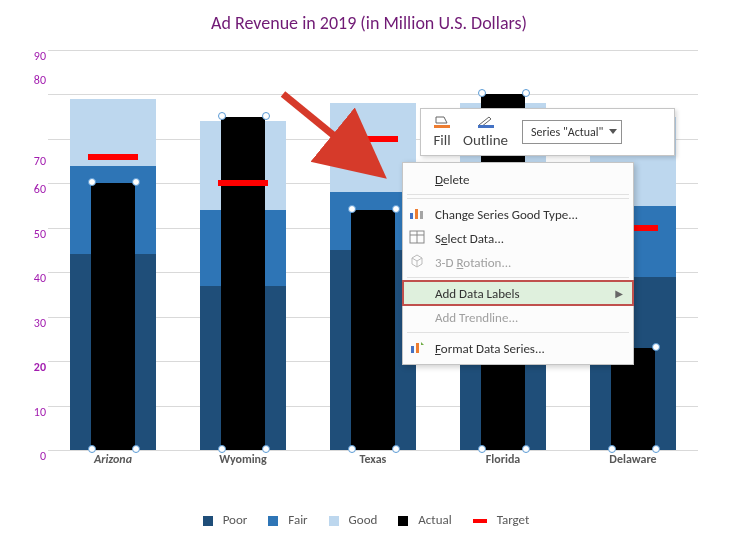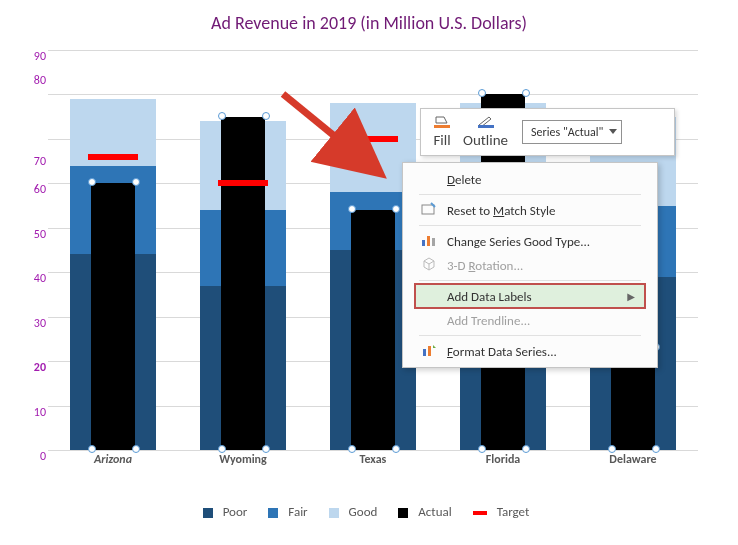--- a/index.html
+++ b/index.html
@@ -14,31 +14,31 @@
 .xlabel{position:absolute;font-size:12px;font-weight:700;color:#595959;text-align:center;transform:translateX(-50%)}
 .bars{position:absolute;left:0;top:0;width:650px;height:400px}
 .col{position:absolute;bottom:0;width:86px}
 .seg{position:absolute;left:0;width:86px}
 .poor{background:#1f4e79}
 .fair{background:#2e75b6}
 .good{background:#bdd7ee}
 .actual{position:absolute;left:21px;width:44px;background:#000;bottom:0;border:1px solid #000}
 .handle{position:absolute;width:8px;height:8px;background:#fff;border:1px solid #5b9bd5;border-radius:50%}
 .target{position:absolute;left:18px;width:50px;height:6px;background:#ff0000}
-.legend{position:absolute;left:0;bottom:26px;width:738px;text-align:center;font-size:13px;color:#595959}
+.legend{position:absolute;left:0;bottom:18px;width:738px;text-align:center;font-size:13px;color:#595959}
 .legend span{margin:0 6px}
 .sw{display:inline-block;width:10px;height:10px;vertical-align:middle;margin-right:4px}
 .sw.t{width:14px;height:4px}
 .arrow{position:absolute;left:258px;top:88px;width:140px;height:100px;pointer-events:none}
 .mini{position:absolute;left:420px;top:108px;width:255px;height:48px;background:#fff;border:1px solid #c5c5c5;box-shadow:2px 2px 4px rgba(0,0,0,.15);display:flex;align-items:center;padding:4px 6px}
 .mini-btn{display:flex;flex-direction:column;align-items:center;padding:2px 6px;font-size:15px;color:#444;cursor:pointer}
 .mini-ico{width:18px;height:14px;margin-bottom:2px;position:relative}
 .mini-sel{border:1px solid #919191;background:#fff;padding:4px 18px 4px 8px;font-size:12px;color:#333;margin-left:8px;position:relative;cursor:pointer}
 .mini-sel::after{content:"";position:absolute;right:4px;top:8px;border-left:4px solid transparent;border-right:4px solid transparent;border-top:5px solid #555}
-.ctx{position:absolute;left:402px;top:162px;width:256px;background:#fcfcfc;border:1px solid #c5c5c5;box-shadow:2px 2px 6px rgba(0,0,0,.2);padding:4px 12px;font-size:13px;color:#333}
+.ctx{position:absolute;left:402px;top:162px;width:232px;background:#fcfcfc;border:1px solid #c5c5c5;box-shadow:2px 2px 6px rgba(0,0,0,.2);padding:4px 0;font-size:13px;color:#333}
 .ctx-item{display:flex;align-items:center;padding:4px 10px 4px 6px;cursor:pointer}
 .ctx-item.disabled{color:#a0a0a0;cursor:default}
 .ctx-item.hl{background:#dff0dd;outline:2px solid #c0504d;outline-offset:-1px}
 .ctx-ico{width:18px;height:16px;margin-right:8px;flex-shrink:0;position:relative}
 .ctx-label u{text-decoration:underline}
 .ctx-arrow{margin-left:auto;font-size:10px;color:#666}
 .ctx-sep{height:1px;background:#e1e1e1;margin:3px 4px}
 </style>
 </head>
 <body>
@@ -175,35 +175,36 @@
     <span>Series "Actual"</span>
   </div>
 </div>
 
 <div class="ctx" id="ctx">
     <div class="ctx-item">
       <div class="ctx-ico"></div>
       <span class="ctx-label"><u>D</u>elete</span>
     </div>
     <div class="ctx-sep"></div>
-    <div class="ctx-item">
-      <div class="ctx-ico"><svg width="16" height="14">
-          <rect x="1" y="3" width="12" height="9" fill="none" stroke="#888"></rect>
-          <path d="M10 1 L14 5" stroke="#5b9bd5" stroke-width="2"></path>
-        </svg></div>
-      <span class="ctx-label">Reset to <u>M</u>atch Style</span>
-    </div>
     <div class="ctx-sep"></div>
     <div class="ctx-item">
       <div class="ctx-ico"><svg width="16" height="14">
           <rect x="1" y="7" width="3" height="6" fill="#4472c4"></rect>
           <rect x="6" y="3" width="3" height="10" fill="#ed7d31"></rect>
           <rect x="11" y="5" width="3" height="8" fill="#a5a5a5"></rect>
         </svg></div>
       <span class="ctx-label">Change Series Good Type...</span>
+    </div>
+    <div class="ctx-item">
+      <div class="ctx-ico"><svg width="16" height="14">
+          <rect x="1" y="1" width="14" height="12" fill="none" stroke="#888"></rect>
+          <line x1="1" y1="5" x2="15" y2="5" stroke="#888"></line>
+          <line x1="8" y1="1" x2="8" y2="13" stroke="#888"></line>
+        </svg></div>
+      <span class="ctx-label">S<u>e</u>lect Data...</span>
     </div>
     <div class="ctx-item disabled">
       <div class="ctx-ico"><svg width="16" height="14">
           <path d="M3 4 L8 1 L13 4 L13 10 L8 13 L3 10 Z M3 4 L8 7 L13 4 M8 7 L8 13" fill="none" stroke="#bbb"></path>
         </svg></div>
       <span class="ctx-label">3-D <u>R</u>otation...</span>
     </div>
     <div class="ctx-sep"></div>
     <div class="ctx-item hl">
       <div class="ctx-ico"></div>

